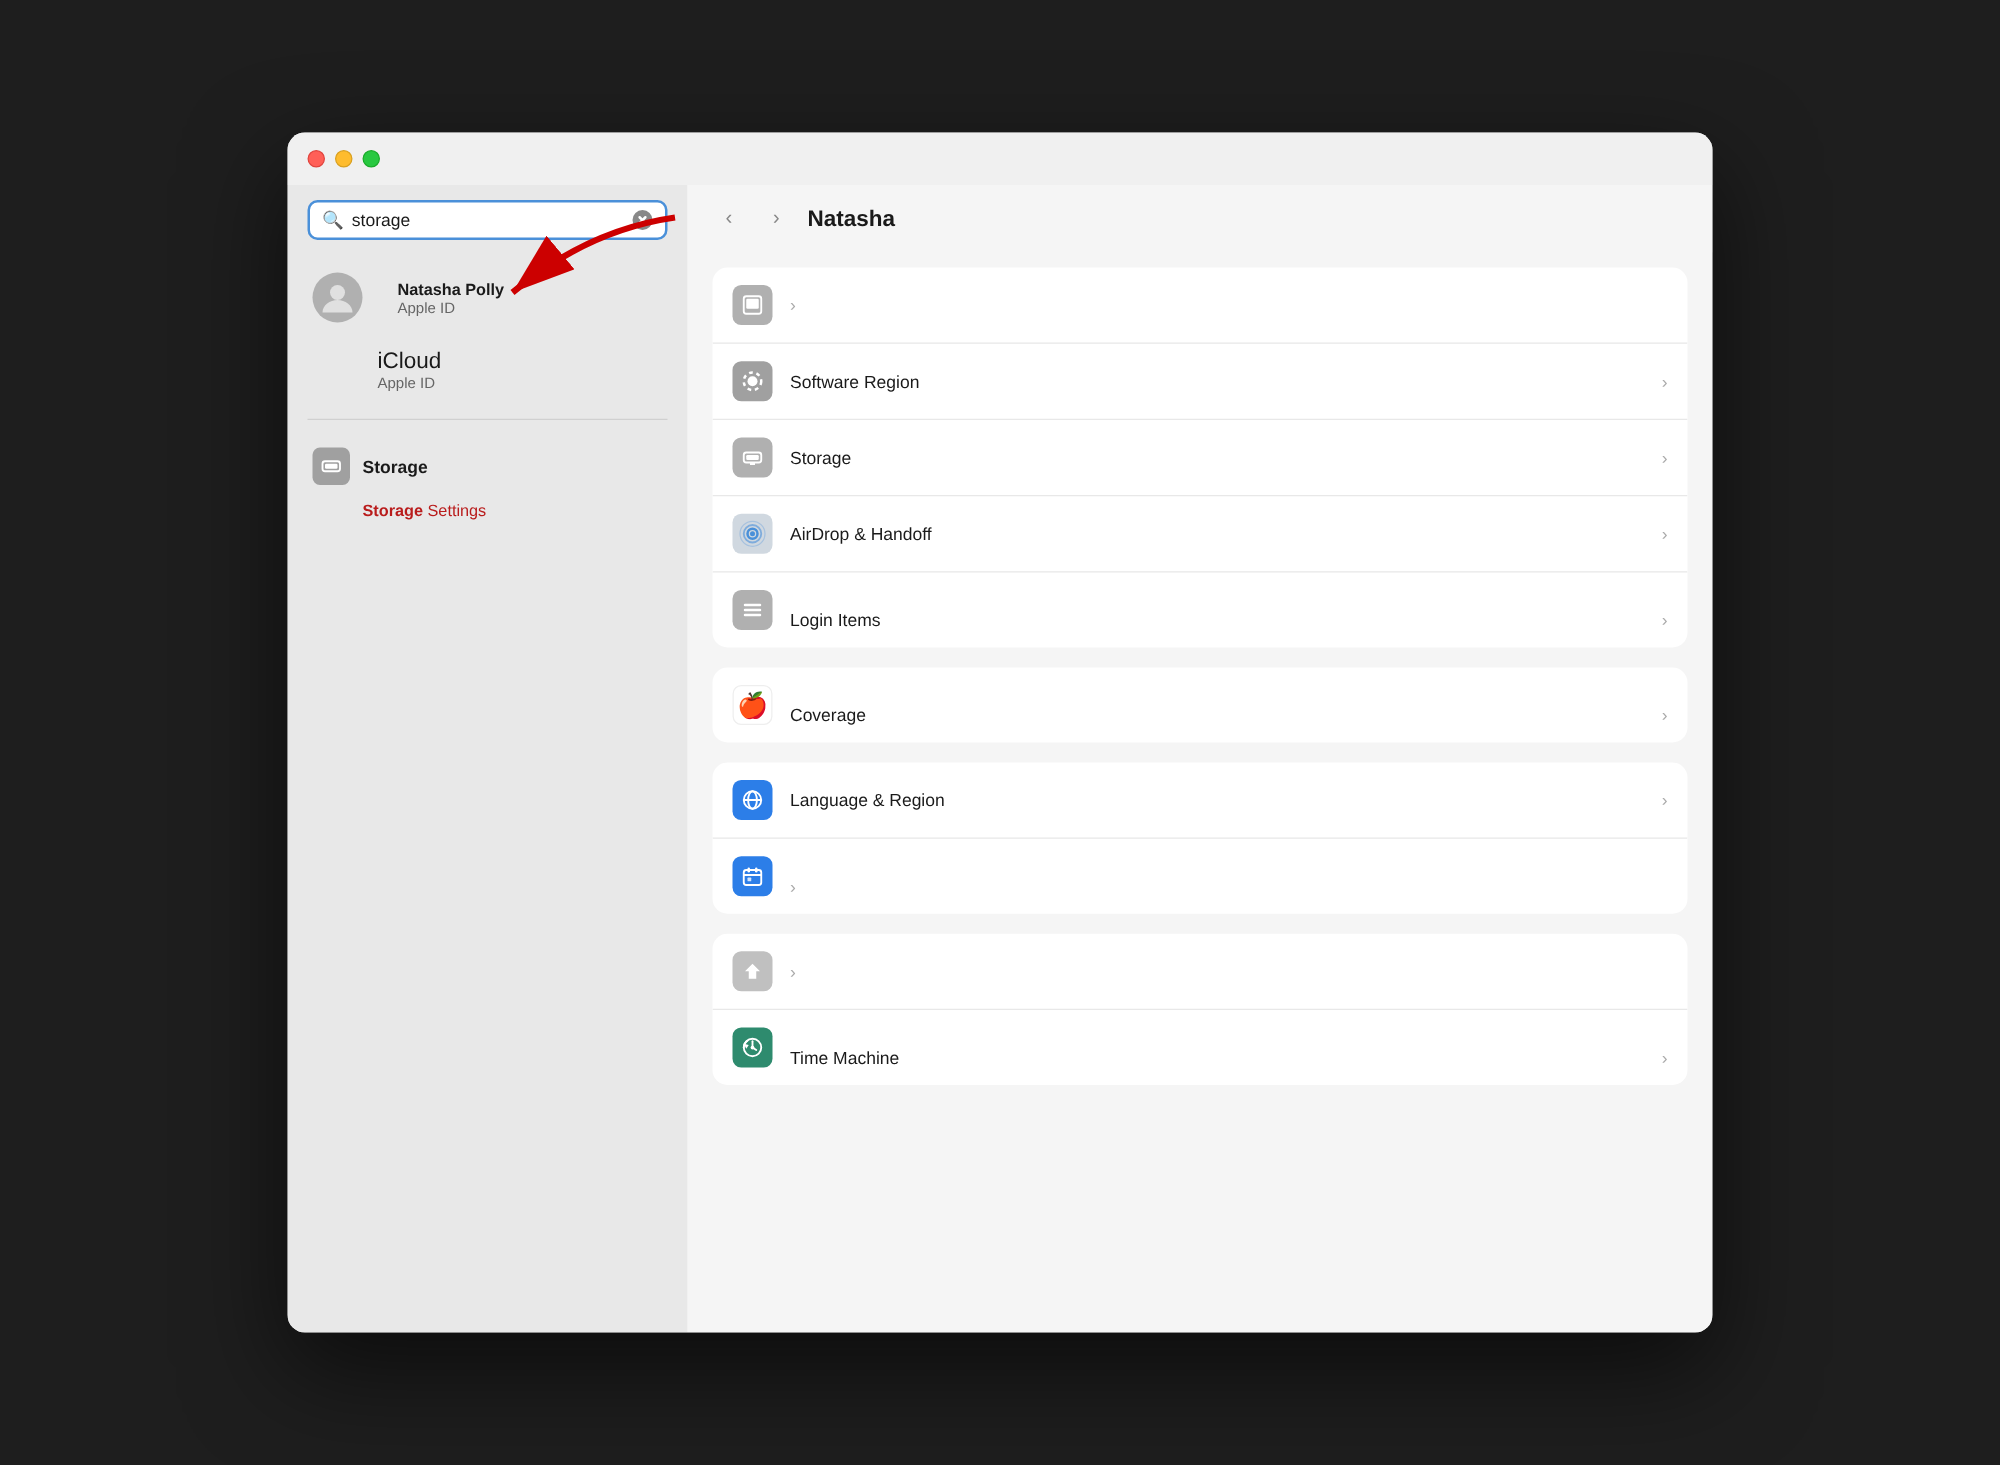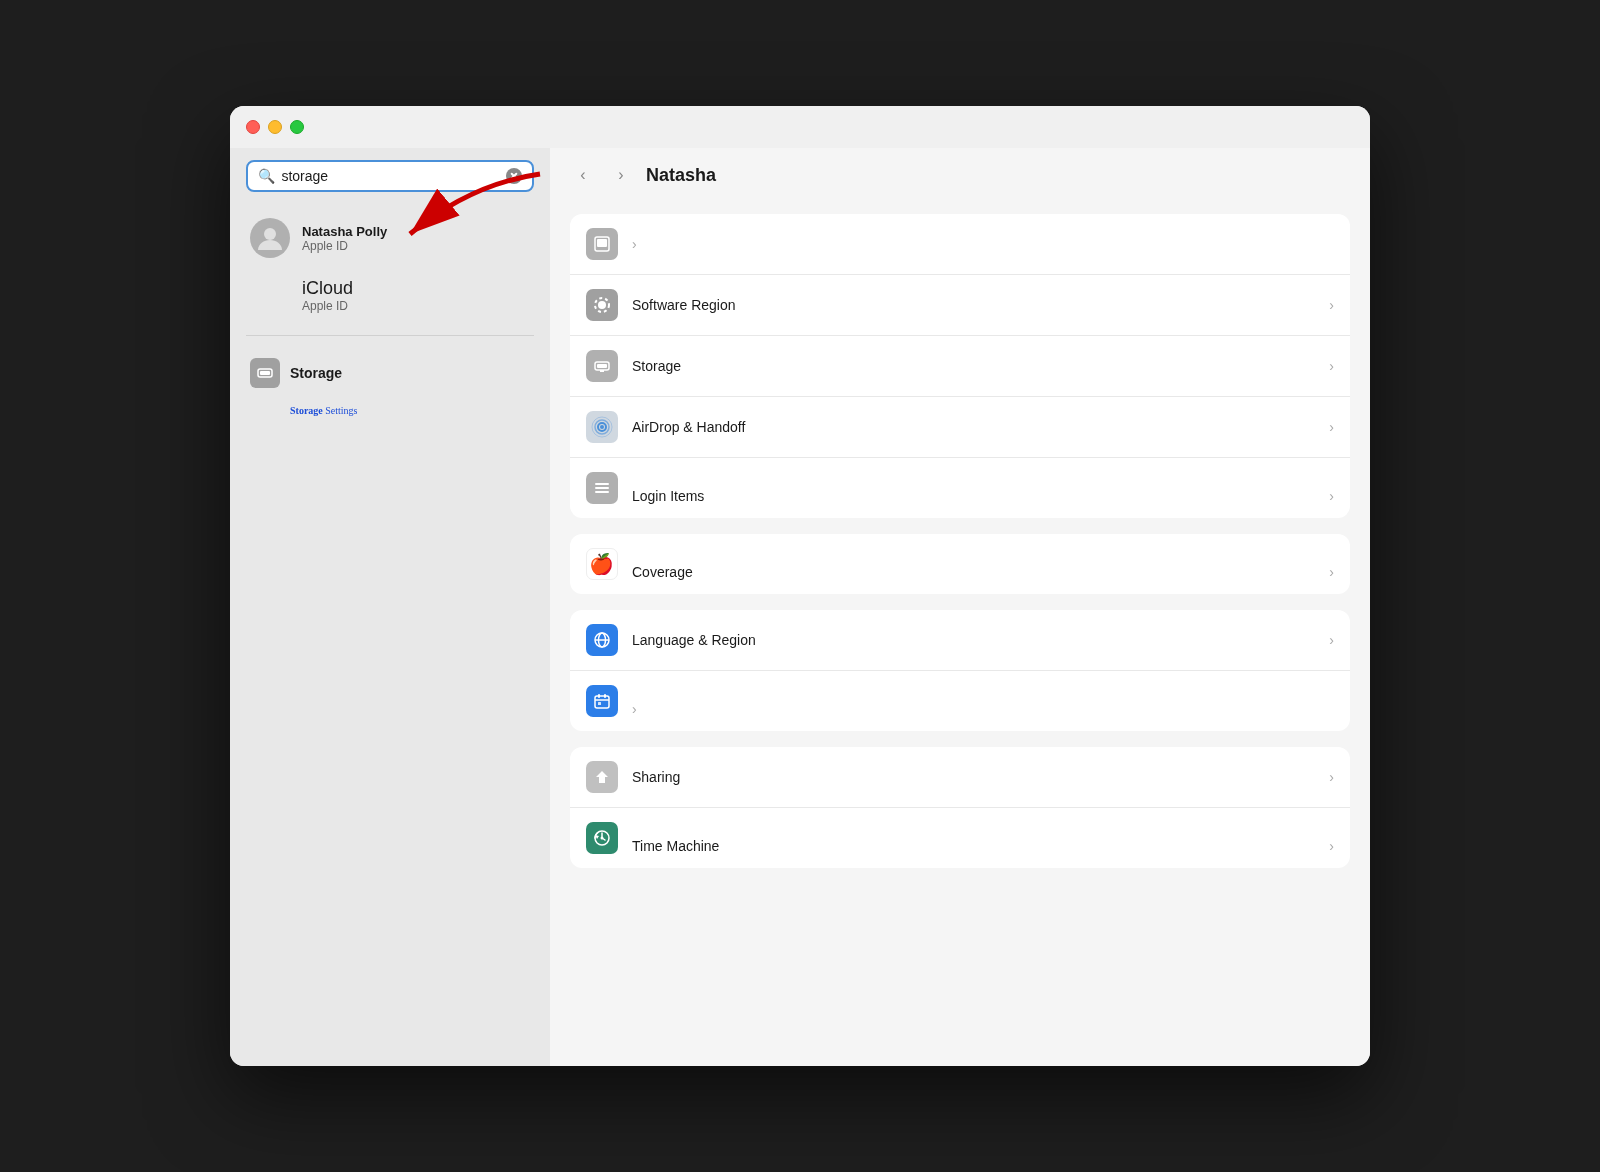--- a/index.html
+++ b/index.html
@@ -132,21 +132,21 @@
     .search-clear { position: relative; }
 
     
     .sidebar-section {
       padding: 4px 0;
     }
 
     .sidebar-user-item {
       display: flex;
       align-items: center;
-      gap: 12px;
+      gap: 28px;
       padding: 10px 20px;
       cursor: pointer;
     }
 
     .user-avatar {
       width: 40px;
       height: 40px;
       border-radius: 50%;
       background: #b0b0b0;
       display: flex;
@@ -225,23 +225,22 @@
       font-weight: 600;
       color: #1a1a1a;
     }
 
     .storage-settings-item {
       padding: 6px 0 6px 40px;
       cursor: pointer;
     }
 
     .storage-settings-label {
-      font-size: 10px;
-      color: #1d4ed8;
-      font-family: Liberation Serif, serif;
+      font-size: 13px;
+      color: #b91c1c;
     }
 
     .storage-settings-label span.highlight {
       font-weight: 700;
     }
 
     
     .main-panel {
       flex: 1;
       background: #f5f5f5;
@@ -550,21 +549,20 @@
           </div>
         </div>
 
         <div class="settings-group">
           <div class="settings-item">
             <div class="item-icon icon-gray-light">
               <svg width="20" height="20" viewBox="0 0 20 20" fill="white">
                 <polygon points="10,4 16,10 13,10 13,16 7,16 7,10 4,10" fill="white"></polygon>
               </svg>
             </div>
-            <span class="item-label">Sharing</span>
             <span class="item-chevron">›</span>
           </div>
 
           <div class="settings-item">
             <div class="item-icon" style="background:#2e8b6e; width:32px; height:32px; border-radius:7px; display:flex; align-items:center; justify-content:center; margin-right:14px; flex-shrink:0;">
               <svg width="20" height="20" viewBox="0 0 20 20" fill="white">
                 <circle cx="10" cy="10" r="7" fill="none" stroke="white" stroke-width="1.5"></circle>
                 <line x1="10" y1="10" x2="10" y2="5" stroke="white" stroke-width="1.5" stroke-linecap="round"></line>
                 <line x1="10" y1="10" x2="13" y2="12" stroke="white" stroke-width="1.5" stroke-linecap="round"></line>
                 <circle cx="10" cy="10" r="1.5" fill="white"></circle>

